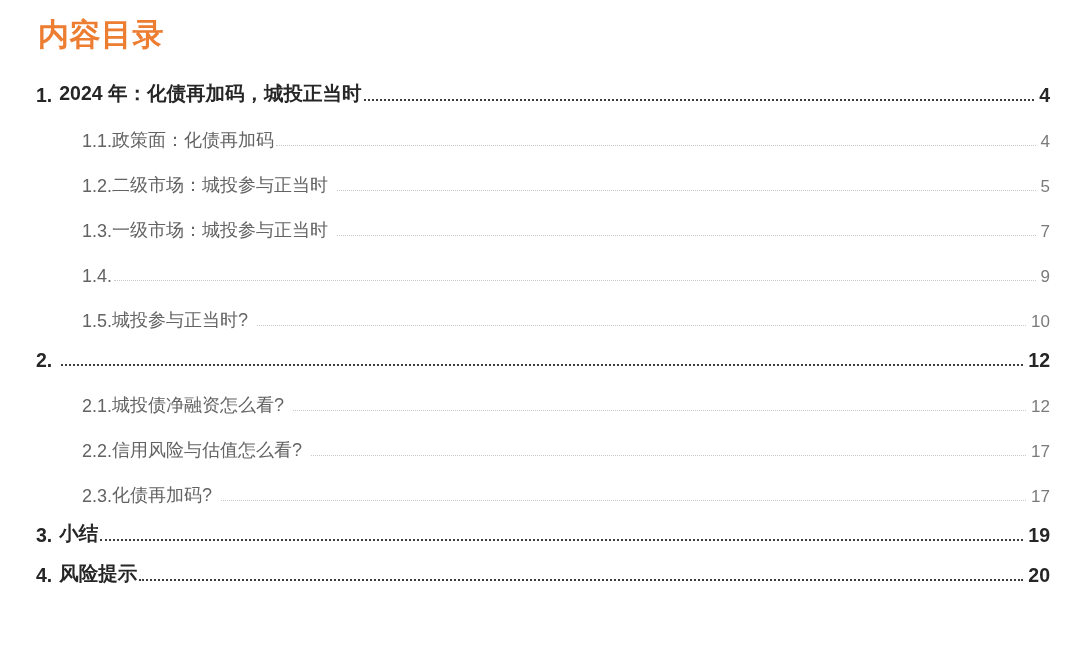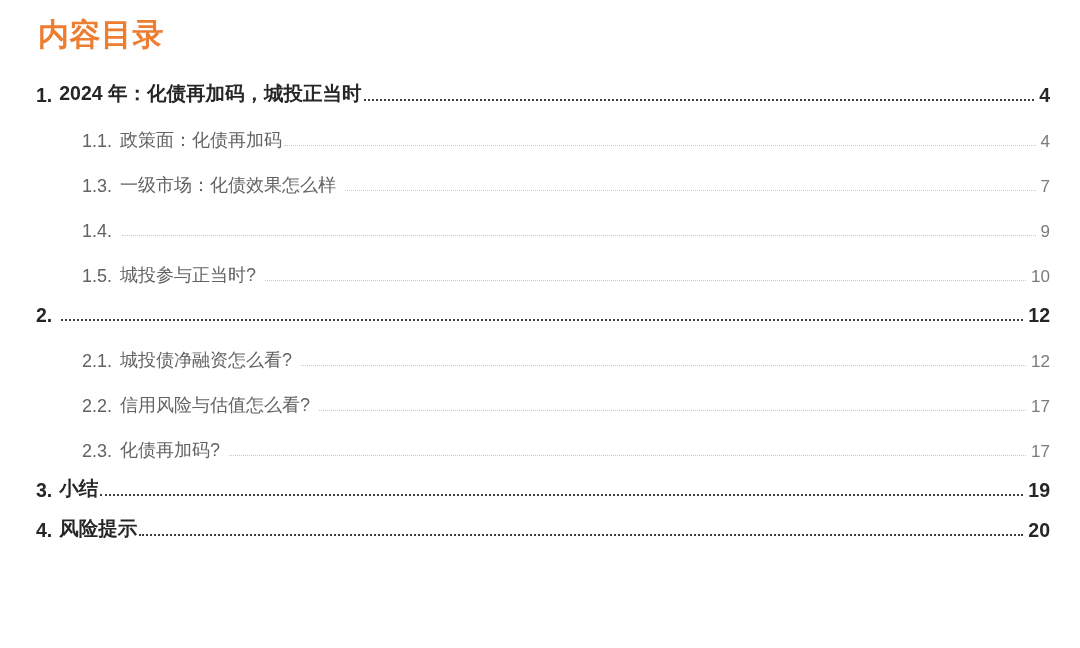--- a/index.html
+++ b/index.html
@@ -75,21 +75,21 @@
     white-space: nowrap;
     flex: 0 0 auto;
   }
   .leader {
     flex: 1 1 auto;
     min-width: 6px;
     margin: 0 2px 6px 2px;
     height: 0;
   }
   .lvl1 .num { margin-right: 7px; }
-  .lvl2 .num { margin-right: 8px; }
+  .lvl2 .num { }
   .pg {
     flex: 0 0 auto;
     text-align: right;
     white-space: nowrap;
     padding-left: 3px;
   }
   .lvl2.gap .leader { margin-left: 9px; }
 </style>
 </head>
 <body>
@@ -107,24 +107,30 @@
       <span class="pg">4</span>
     </div>
 
     <div class="toc-row lvl2">
       <span class="num">1.1.</span>
       <span class="label">政策面：化债再加码</span>
       <span class="leader"></span>
       <span class="pg">4</span>
     </div>
 
+    <div class="toc-row lvl2 gap">
+      <span class="num">1.2.</span>
+      <span class="label">二级市场：城投参与正当时</span>
+      <span class="leader"></span>
+      <span class="pg">5</span>
+    </div>
 
     <div class="toc-row lvl2 gap">
       <span class="num">1.3.</span>
-      <span class="label">一级市场：化债效果怎么样</span>
+      <span class="label">一级市场：城投参与正当时</span>
       <span class="leader"></span>
       <span class="pg">7</span>
     </div>
 
     <div class="toc-row lvl2">
       <span class="num">1.4.</span>
       <span class="leader"></span>
       <span class="pg">9</span>
     </div>
 

